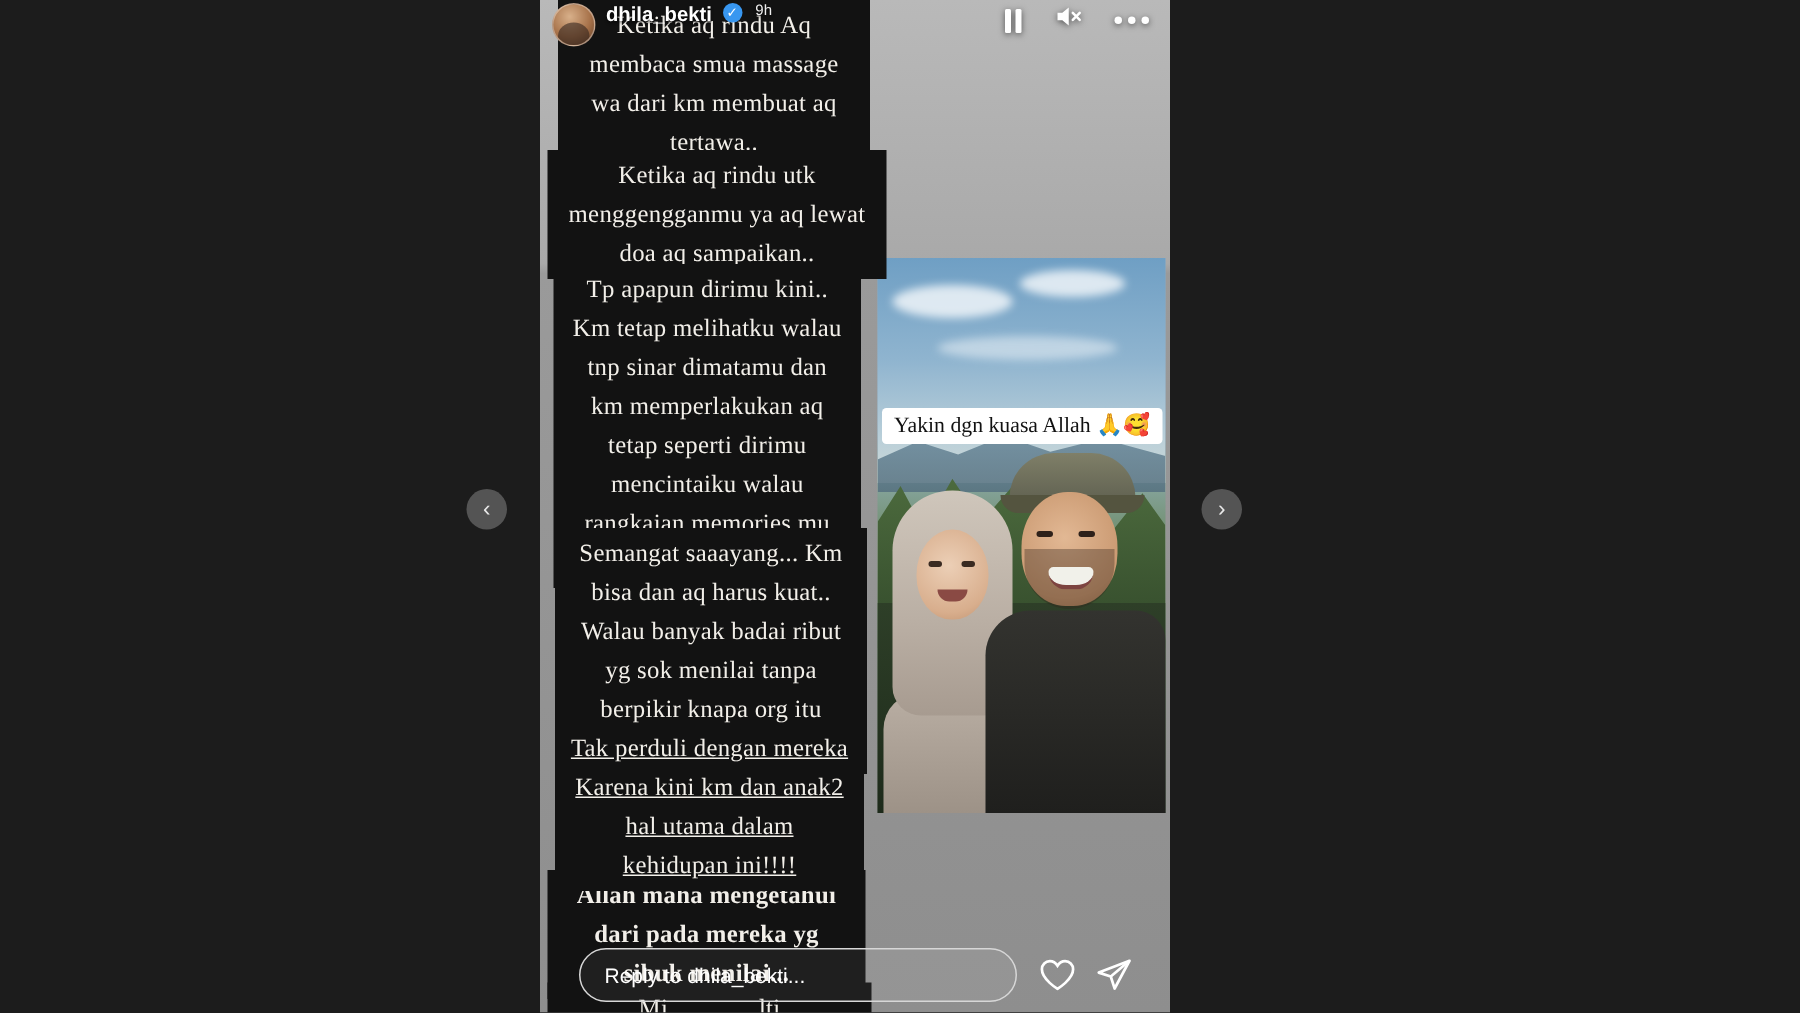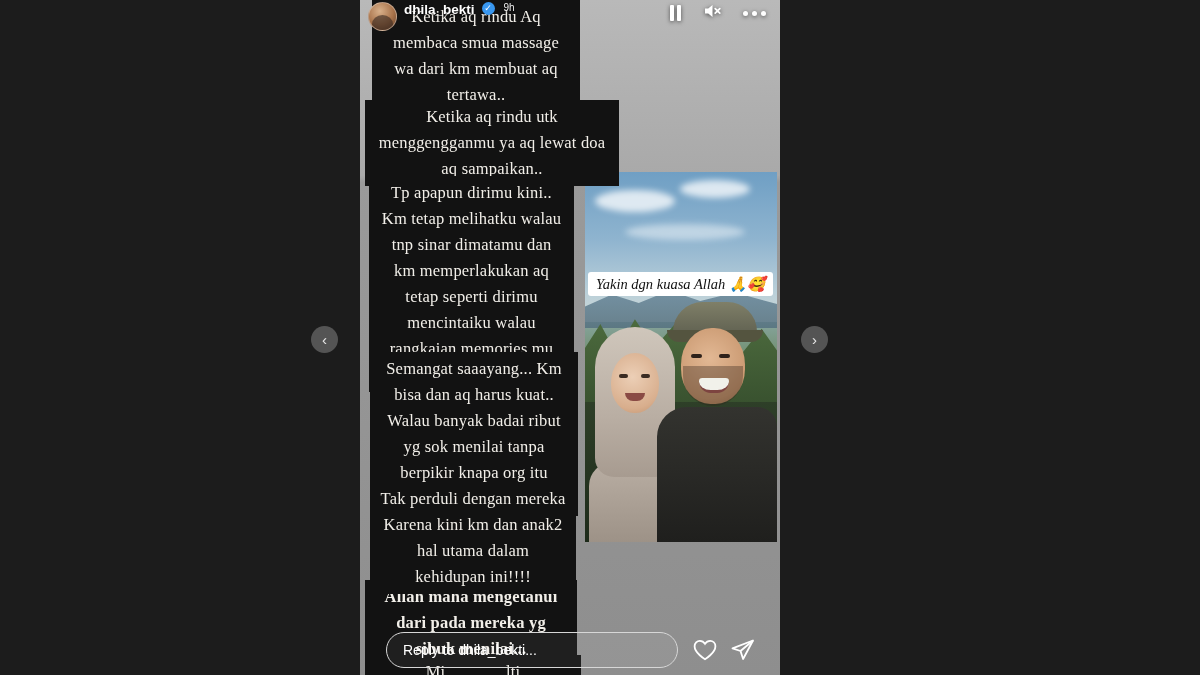--- a/index.html
+++ b/index.html
@@ -144,24 +144,24 @@
     font-family: "Liberation Serif", serif;
     font-size: 16.5px;
     line-height: 26px;
     text-align: center;
     padding: 4px 10px;
     box-sizing: border-box;
     z-index: 25;
     letter-spacing: 0.2px;
   }
   .b1 { left: 12px; top: 0px;   width: 208px; }
-  .b2 { left: 5px;  top: 100px; width: 254px; }
+  .b2 { left: 5px;  top: 100px; width: 226px; }
   .b3 { left: 9px;  top: 176px; width: 205px; z-index: 30; }
   .b4 { left: 10px; top: 352px; width: 208px; z-index: 30; }
-  .b5 { left: 10px; top: 482px; width: 206px; z-index: 30; }
+  .b5 { left: 10px; top: 482px; width: 206px; z-index: 30; text-decoration: underline; }
   .b6 { left: 5px;  top: 580px; width: 212px; font-weight: bold; }
   .b7 { left: 5px;  top: 655px; width: 216px; }
   
   .photo {
     position: absolute;
     left: 225px;
     top: 172px;
     width: 192px;
     height: 370px;
     z-index: 20;
@@ -340,21 +340,20 @@
     top: 272px;
     z-index: 32;
     background: #ffffff;
     color: #111;
     font-family: "Liberation Serif", serif;
     font-size: 14.5px;
     line-height: 20px;
     padding: 2px 8px;
     border-radius: 3px;
     white-space: nowrap;
-    font-style: italic;
   }
   
   .reply-row {
     position: absolute;
     left: 0;
     bottom: 5px;
     width: 100%;
     height: 40px;
     display: flex;
     align-items: center;

